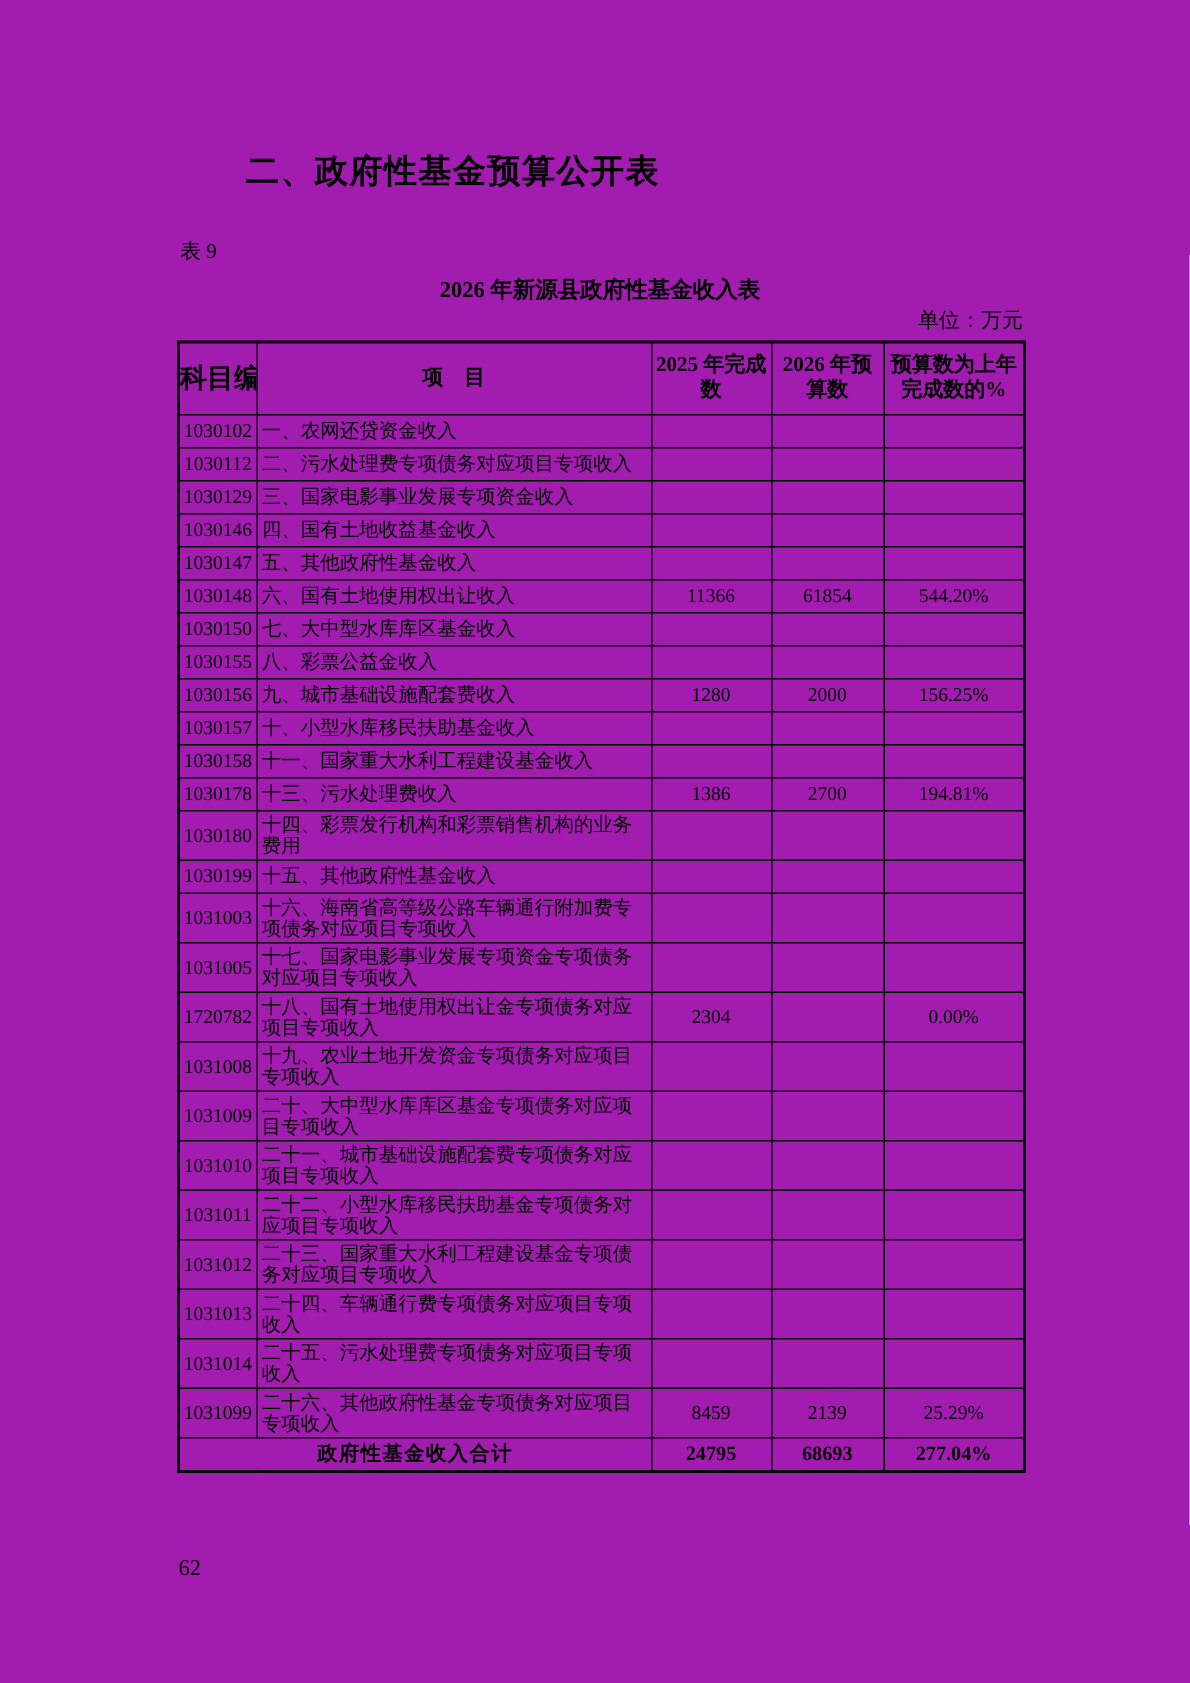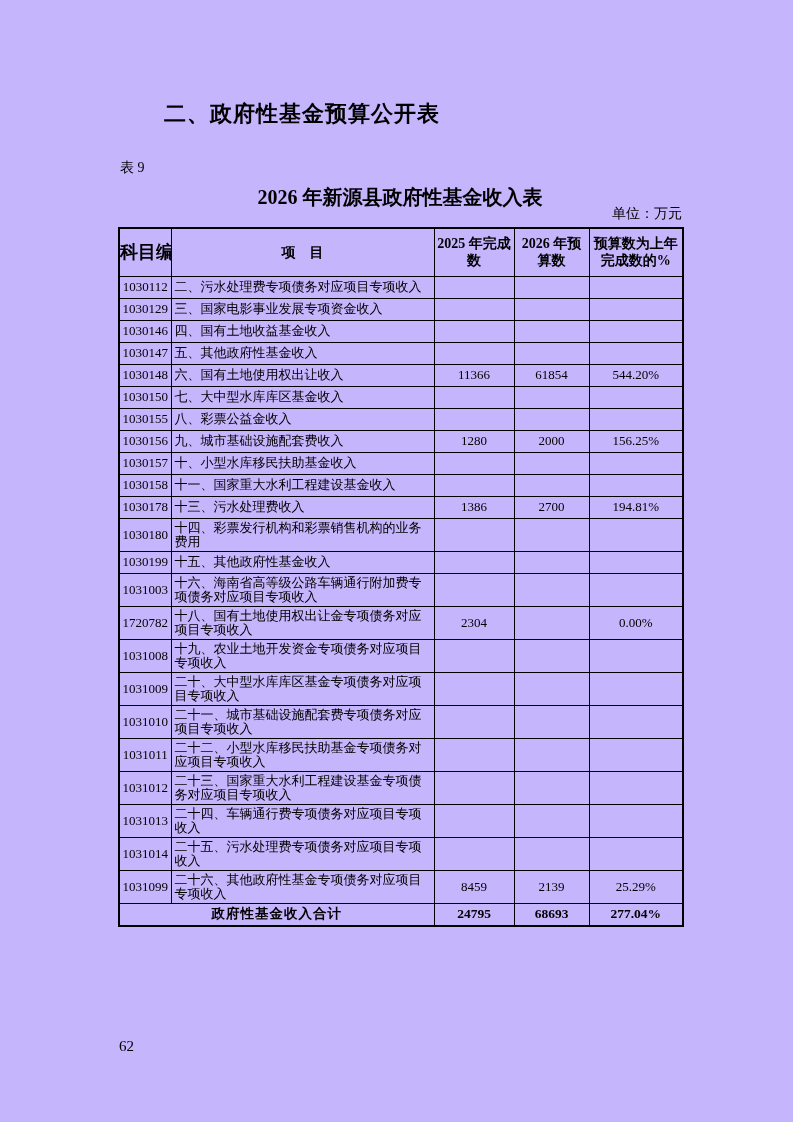--- a/index.html
+++ b/index.html
@@ -2,21 +2,21 @@
 <html><head>
 <meta charset="utf-8">
 <style>
   * { margin: 0; padding: 0; box-sizing: border-box; }
   html, body { background: #e8e8e8; }
   .page {
     position: relative;
     width: 793px;
     height: 1122px;
     margin: 0 auto;
-    background: #c4b5fd;
+    background: #a21caf;
     font-family: "Liberation Serif", "DejaVu Serif", serif;
     color: #000000;
     overflow: hidden;
   }
   .section-heading {
     position: absolute;
     left: 164px;
     top: 99px;
     font-size: 22px;
     font-weight: bold;
@@ -27,21 +27,21 @@
     left: 120px;
     top: 159px;
     font-size: 14px;
   }
   .table-title {
     position: absolute;
     left: 118px;
     top: 184px;
     width: 564px;
     text-align: center;
-    font-size: 20px;
+    font-size: 15px;
     font-weight: bold;
   }
   .unit-label {
     position: absolute;
     left: 118px;
     top: 205px;
     width: 564px;
     text-align: right;
     font-size: 14px;
   }
@@ -119,20 +119,27 @@
       <tr>
         <th class="hdr-code">科目编码</th>
         <th>项　目</th>
         <th>2025 年完成数</th>
         <th>2026 年预算数</th>
         <th>预算数为上年完成数的%</th>
       </tr>
     </thead>
     <tbody>
         <tr>
+          <td class="code">1030102</td>
+          <td class="item">一、农网还贷资金收入</td>
+          <td class="num"></td>
+          <td class="num"></td>
+          <td class="num"></td>
+        </tr>
+        <tr>
           <td class="code">1030112</td>
           <td class="item">二、污水处理费专项债务对应项目专项收入</td>
           <td class="num"></td>
           <td class="num"></td>
           <td class="num"></td>
         </tr>
         <tr>
           <td class="code">1030129</td>
           <td class="item">三、国家电影事业发展专项资金收入</td>
           <td class="num"></td>
@@ -212,20 +219,27 @@
         <tr>
           <td class="code">1030199</td>
           <td class="item">十五、其他政府性基金收入</td>
           <td class="num"></td>
           <td class="num"></td>
           <td class="num"></td>
         </tr>
         <tr>
           <td class="code">1031003</td>
           <td class="item">十六、海南省高等级公路车辆通行附加费专项债务对应项目专项收入</td>
+          <td class="num"></td>
+          <td class="num"></td>
+          <td class="num"></td>
+        </tr>
+        <tr>
+          <td class="code">1031005</td>
+          <td class="item">十七、国家电影事业发展专项资金专项债务对应项目专项收入</td>
           <td class="num"></td>
           <td class="num"></td>
           <td class="num"></td>
         </tr>
         <tr>
           <td class="code">1720782</td>
           <td class="item">十八、国有土地使用权出让金专项债务对应项目专项收入</td>
           <td class="num">2304</td>
           <td class="num"></td>
           <td class="num">0.00%</td>

